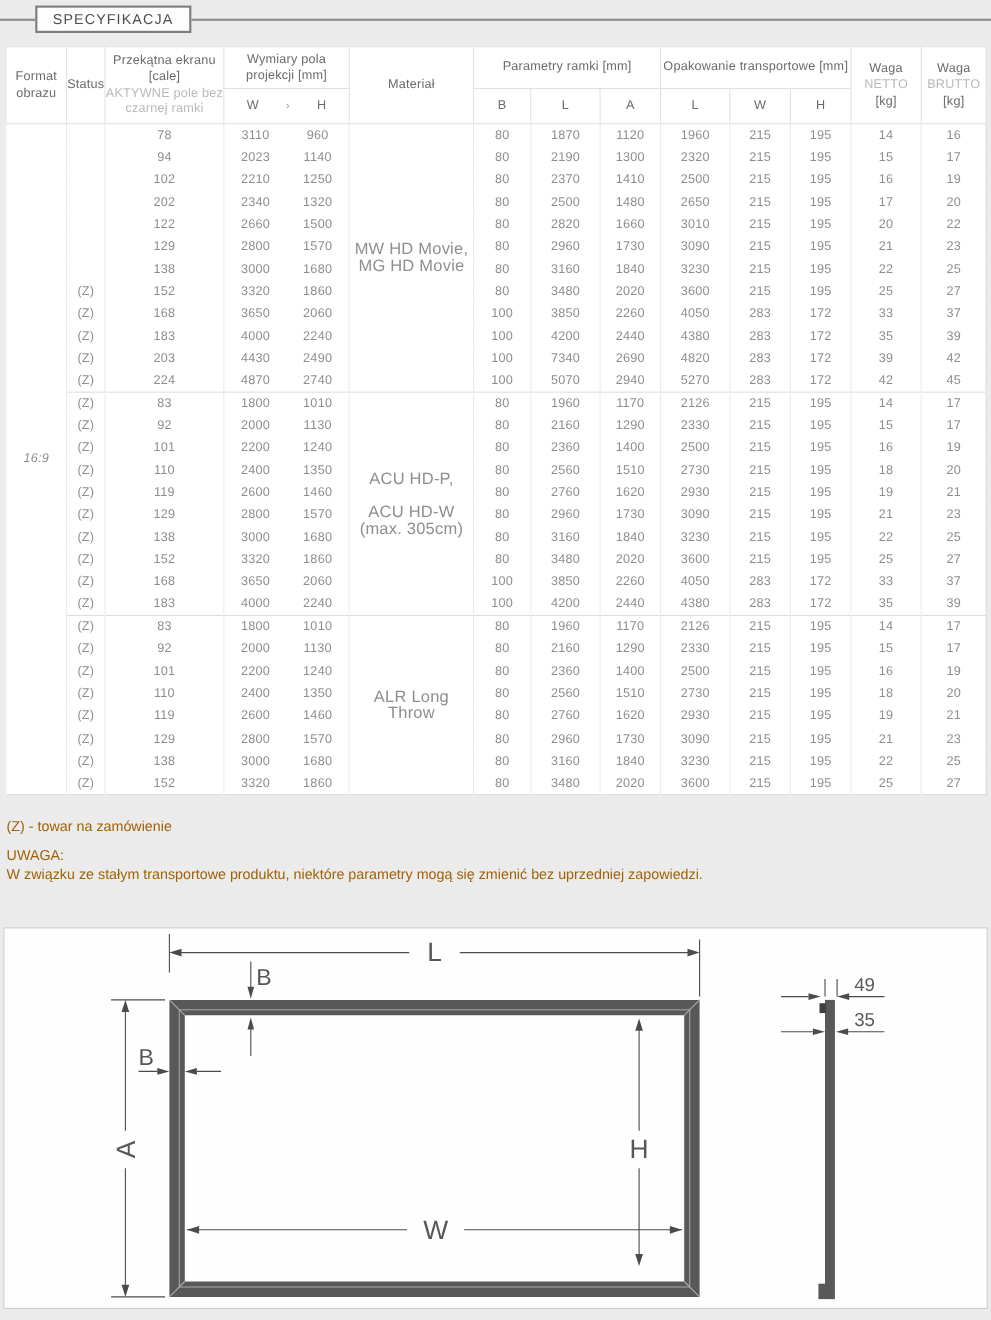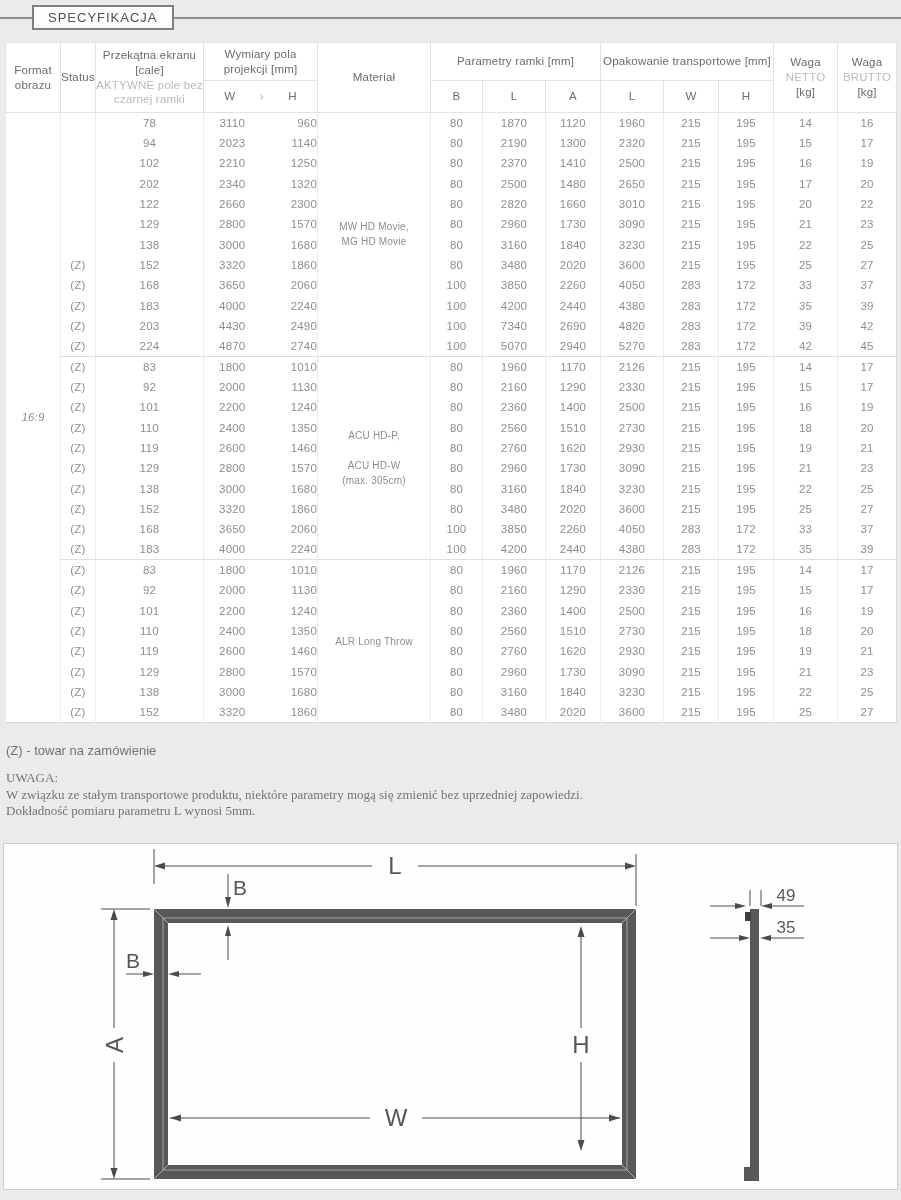--- a/index.html
+++ b/index.html
@@ -11,33 +11,33 @@
   .title-box{position:absolute;left:32px;top:5px;background:#fdfdfd;border:2px solid #7f7f7f;padding:3px 14px;font-size:13px;color:#4f4f4f;letter-spacing:1px;}
 
   
   .spec-table{position:absolute;left:5px;top:42px;width:891px;border-collapse:collapse;table-layout:fixed;background:#ffffff;border:1px solid #d8d8d8;}
   .spec-table th,.spec-table td{font-weight:normal;text-align:center;vertical-align:middle;padding:0;margin:0;letter-spacing:.2px;}
   .spec-table thead th{border:1px solid #e2e2e2;color:#6b6b6b;font-size:11.5px;line-height:1.3;}
   .spec-table thead tr.h1{height:38px;}
   .spec-table thead tr.h2{height:32px;}
   .spec-table tbody tr{height:20.33px;}
   .spec-table tbody td{border-left:1px solid #ebebeb;color:#8e8e8e;font-size:11.5px;}
-  .spec-table tbody td.h-col{border-left:none;text-align:right;}
+  .spec-table tbody td.h-col{border-left:none;}
   .spec-table tbody tr.group-start td{border-top:1px solid #dedede;}
   .light{color:#b9b9b9;}
   .nowrap{white-space:nowrap;}
   .wh-row{display:flex;justify-content:space-around;align-items:center;padding:0 8px;}
   .wh-row .sep{font-size:10px;color:#9a9a9a;}
-  .material-cell div{line-height:15px;font-size:10px;color:#8e8e8e;}
+  .material-cell div{line-height:15px;font-size:15px;color:#8e8e8e;}
   .format-cell{font-size:12px;font-style:italic;}
 
   
-  .footer{position:absolute;left:6px;top:742px;color:#737373;font-size:13px;}
+  .footer{position:absolute;left:6px;top:742px;color:#a16207;font-size:13px;}
   .footer .order-note{margin-bottom:11px;line-height:17px;}
-  .footer .fline{line-height:16.5px;font-family:Liberation Serif, serif;}
+  .footer .fline{line-height:16.5px;}
 
   
   .diagram-box{position:absolute;left:3px;top:843px;width:893px;height:345px;background:#fefefe;border:1px solid #cdcdcd;}
   .diagram-box svg{display:block;}
   .dim-label{fill:#565656;}
   .dim-num{fill:#5a5a5a;}
 </style>
 </head>
 <body>
 
@@ -161,21 +161,21 @@
           <td>2650</td>
           <td>215</td>
           <td>195</td>
           <td>17</td>
           <td>20</td>
         </tr>
         <tr>
           <td></td>
           <td>122</td>
           <td class="w-col">2660</td>
-          <td class="h-col">2300</td>
+          <td class="h-col">1500</td>
           <td>80</td>
           <td>2820</td>
           <td>1660</td>
           <td>3010</td>
           <td>215</td>
           <td>195</td>
           <td>20</td>
           <td>22</td>
         </tr>
         <tr>
@@ -537,21 +537,20 @@
           <td>25</td>
           <td>27</td>
         </tr>
       </tbody>
   </table>
 
   <div class="footer">
     <div class="order-note">(Z) - towar na zamówienie</div>
     <div class="fline">UWAGA:</div>
     <div class="fline">W związku ze stałym transportowe produktu, niektóre parametry mogą się zmienić bez uprzedniej zapowiedzi.</div>
-    <div class="fline">Dokładność pomiaru parametru L wynosi 5mm.</div>
   </div>
 
   <div class="diagram-box">
     <svg width="893" height="345" viewBox="0 0 893 345">
 
       <g>
         <path d="M150,65 H632 V335 H150 Z M164,79 V321 H618 V79 Z" fill="#585858" fill-rule="evenodd"></path>
         <rect x="159" y="74" width="464" height="252" fill="none" stroke="#a3a3a3" stroke-width="1"></rect>
         <line x1="150" y1="65" x2="164" y2="79" stroke="#ababab" stroke-width="1"></line>
         <line x1="632" y1="65" x2="618" y2="79" stroke="#ababab" stroke-width="1"></line>

